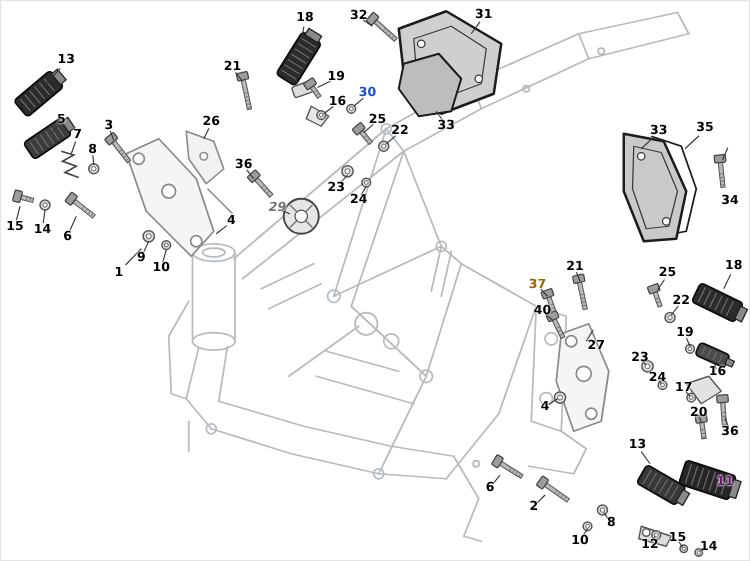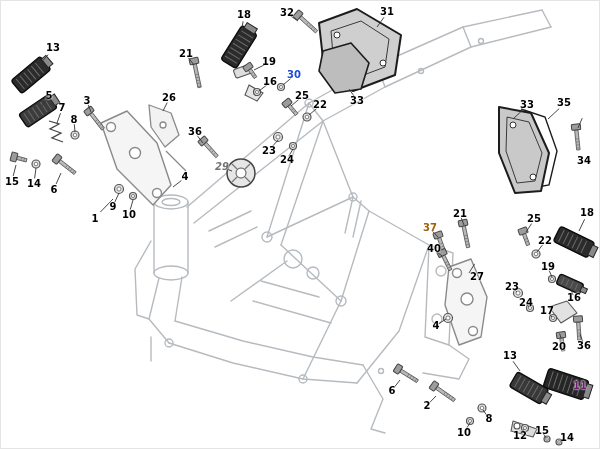--- a/index.html
+++ b/index.html
@@ -517,21 +517,21 @@
       <div class="part-label" style="left: 459px; top: 213px; color: rgb(0, 0, 0);">21</div>
       <div class="part-label" style="left: 429px; top: 227px; color: #a16207;">37</div>
       <div class="part-label" style="left: 544px; top: 240px; color: rgb(0, 0, 0);">22</div>
       <div class="part-label" style="left: 433px; top: 248px; color: rgb(0, 0, 0);">40</div>
       <div class="part-label" style="left: 476px; top: 276px; color: rgb(0, 0, 0);">27</div>
       <div class="part-label" style="left: 547px; top: 266px; color: rgb(0, 0, 0);">19</div>
       <div class="part-label" style="left: 511px; top: 286px; color: rgb(0, 0, 0);">23</div>
       <div class="part-label" style="left: 525px; top: 302px; color: rgb(0, 0, 0);">24</div>
       <div class="part-label" style="left: 546px; top: 310px; color: rgb(0, 0, 0);">17</div>
       <div class="part-label" style="left: 573px; top: 297px; color: rgb(0, 0, 0);">16</div>
-      <div class="part-label" style="left: 558px; top: 330px; color: rgb(0, 0, 0); margin-top: 16px;">20</div>
+      <div class="part-label" style="left: 558px; top: 330px; color: rgb(0, 0, 0);">20</div>
       <div class="part-label" style="left: 583px; top: 345px; color: rgb(0, 0, 0);">36</div>
       <div class="part-label" style="left: 435px; top: 325px; color: rgb(0, 0, 0);">4</div>
       <div class="part-label" style="left: 509px; top: 355px; color: rgb(0, 0, 0);">13</div>
       <div class="part-label" style="left: 579px; top: 385px; color: #701a75;">11</div>
       <div class="part-label" style="left: 391px; top: 390px; color: rgb(0, 0, 0);">6</div>
       <div class="part-label" style="left: 426px; top: 405px; color: rgb(0, 0, 0);">2</div>
       <div class="part-label" style="left: 488px; top: 418px; color: rgb(0, 0, 0);">8</div>
       <div class="part-label" style="left: 463px; top: 432px; color: rgb(0, 0, 0);">10</div>
       <div class="part-label" style="left: 519px; top: 435px; color: rgb(0, 0, 0);">12</div>
       <div class="part-label" style="left: 541px; top: 430px; color: rgb(0, 0, 0);">15</div>

